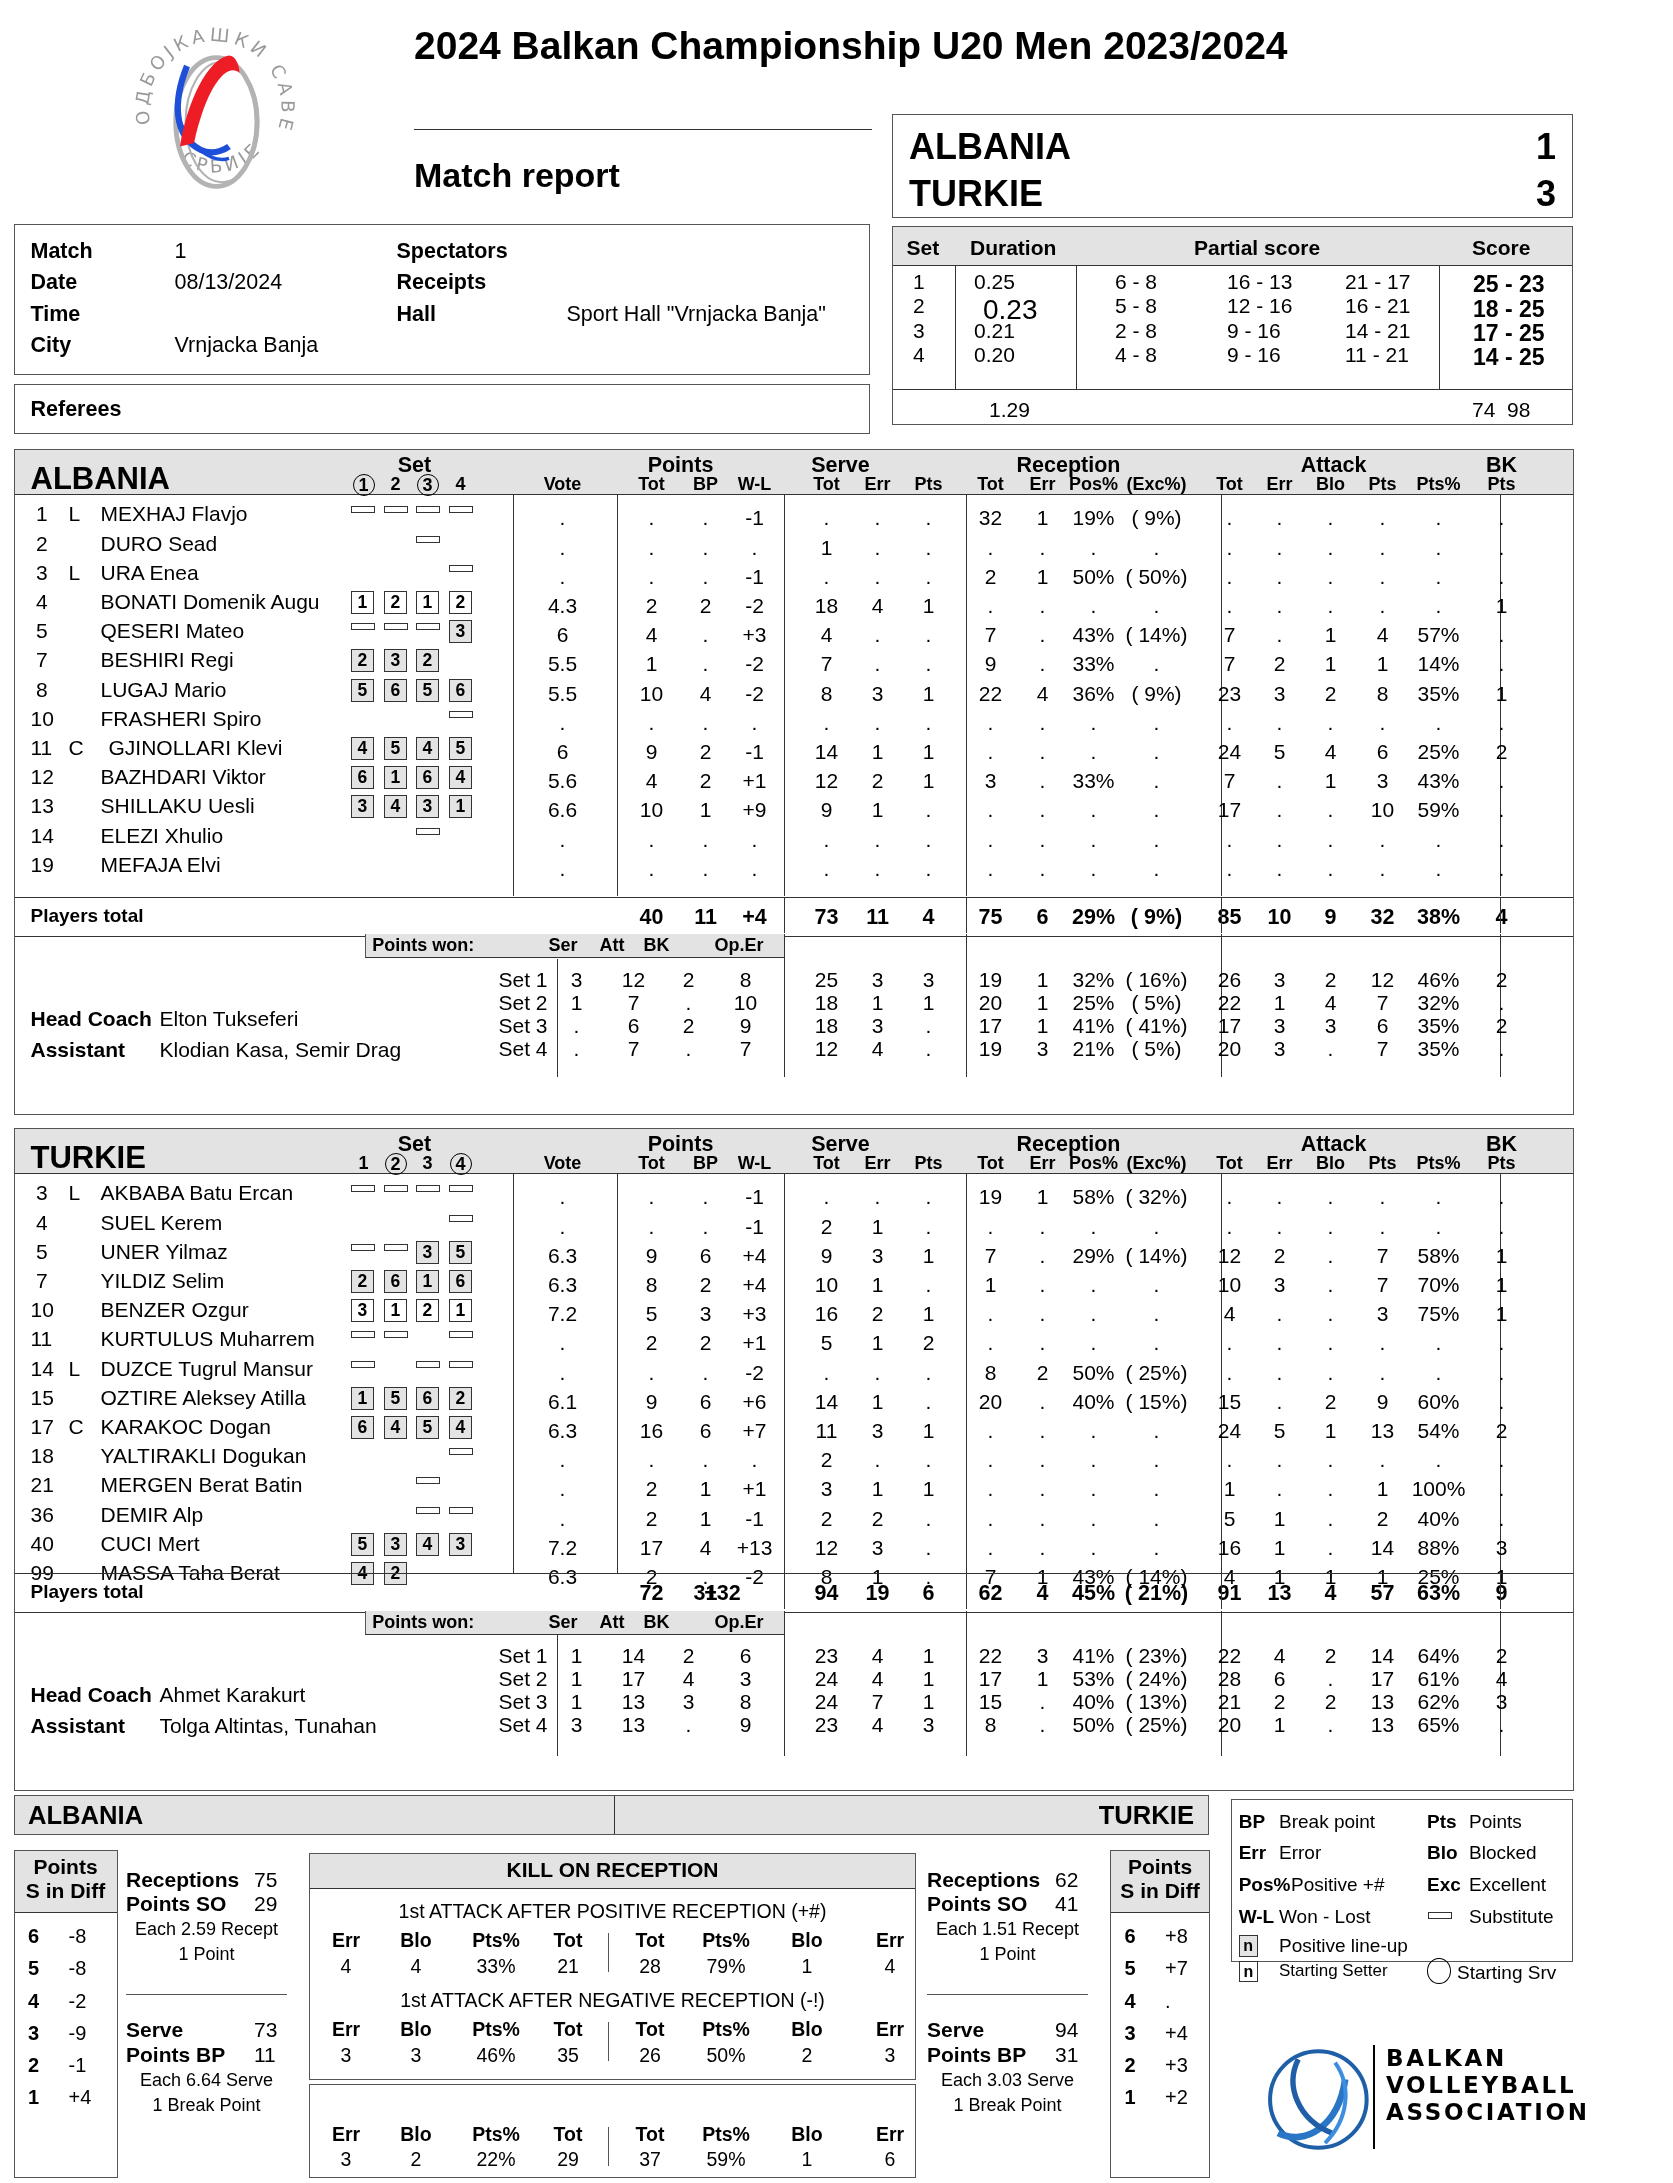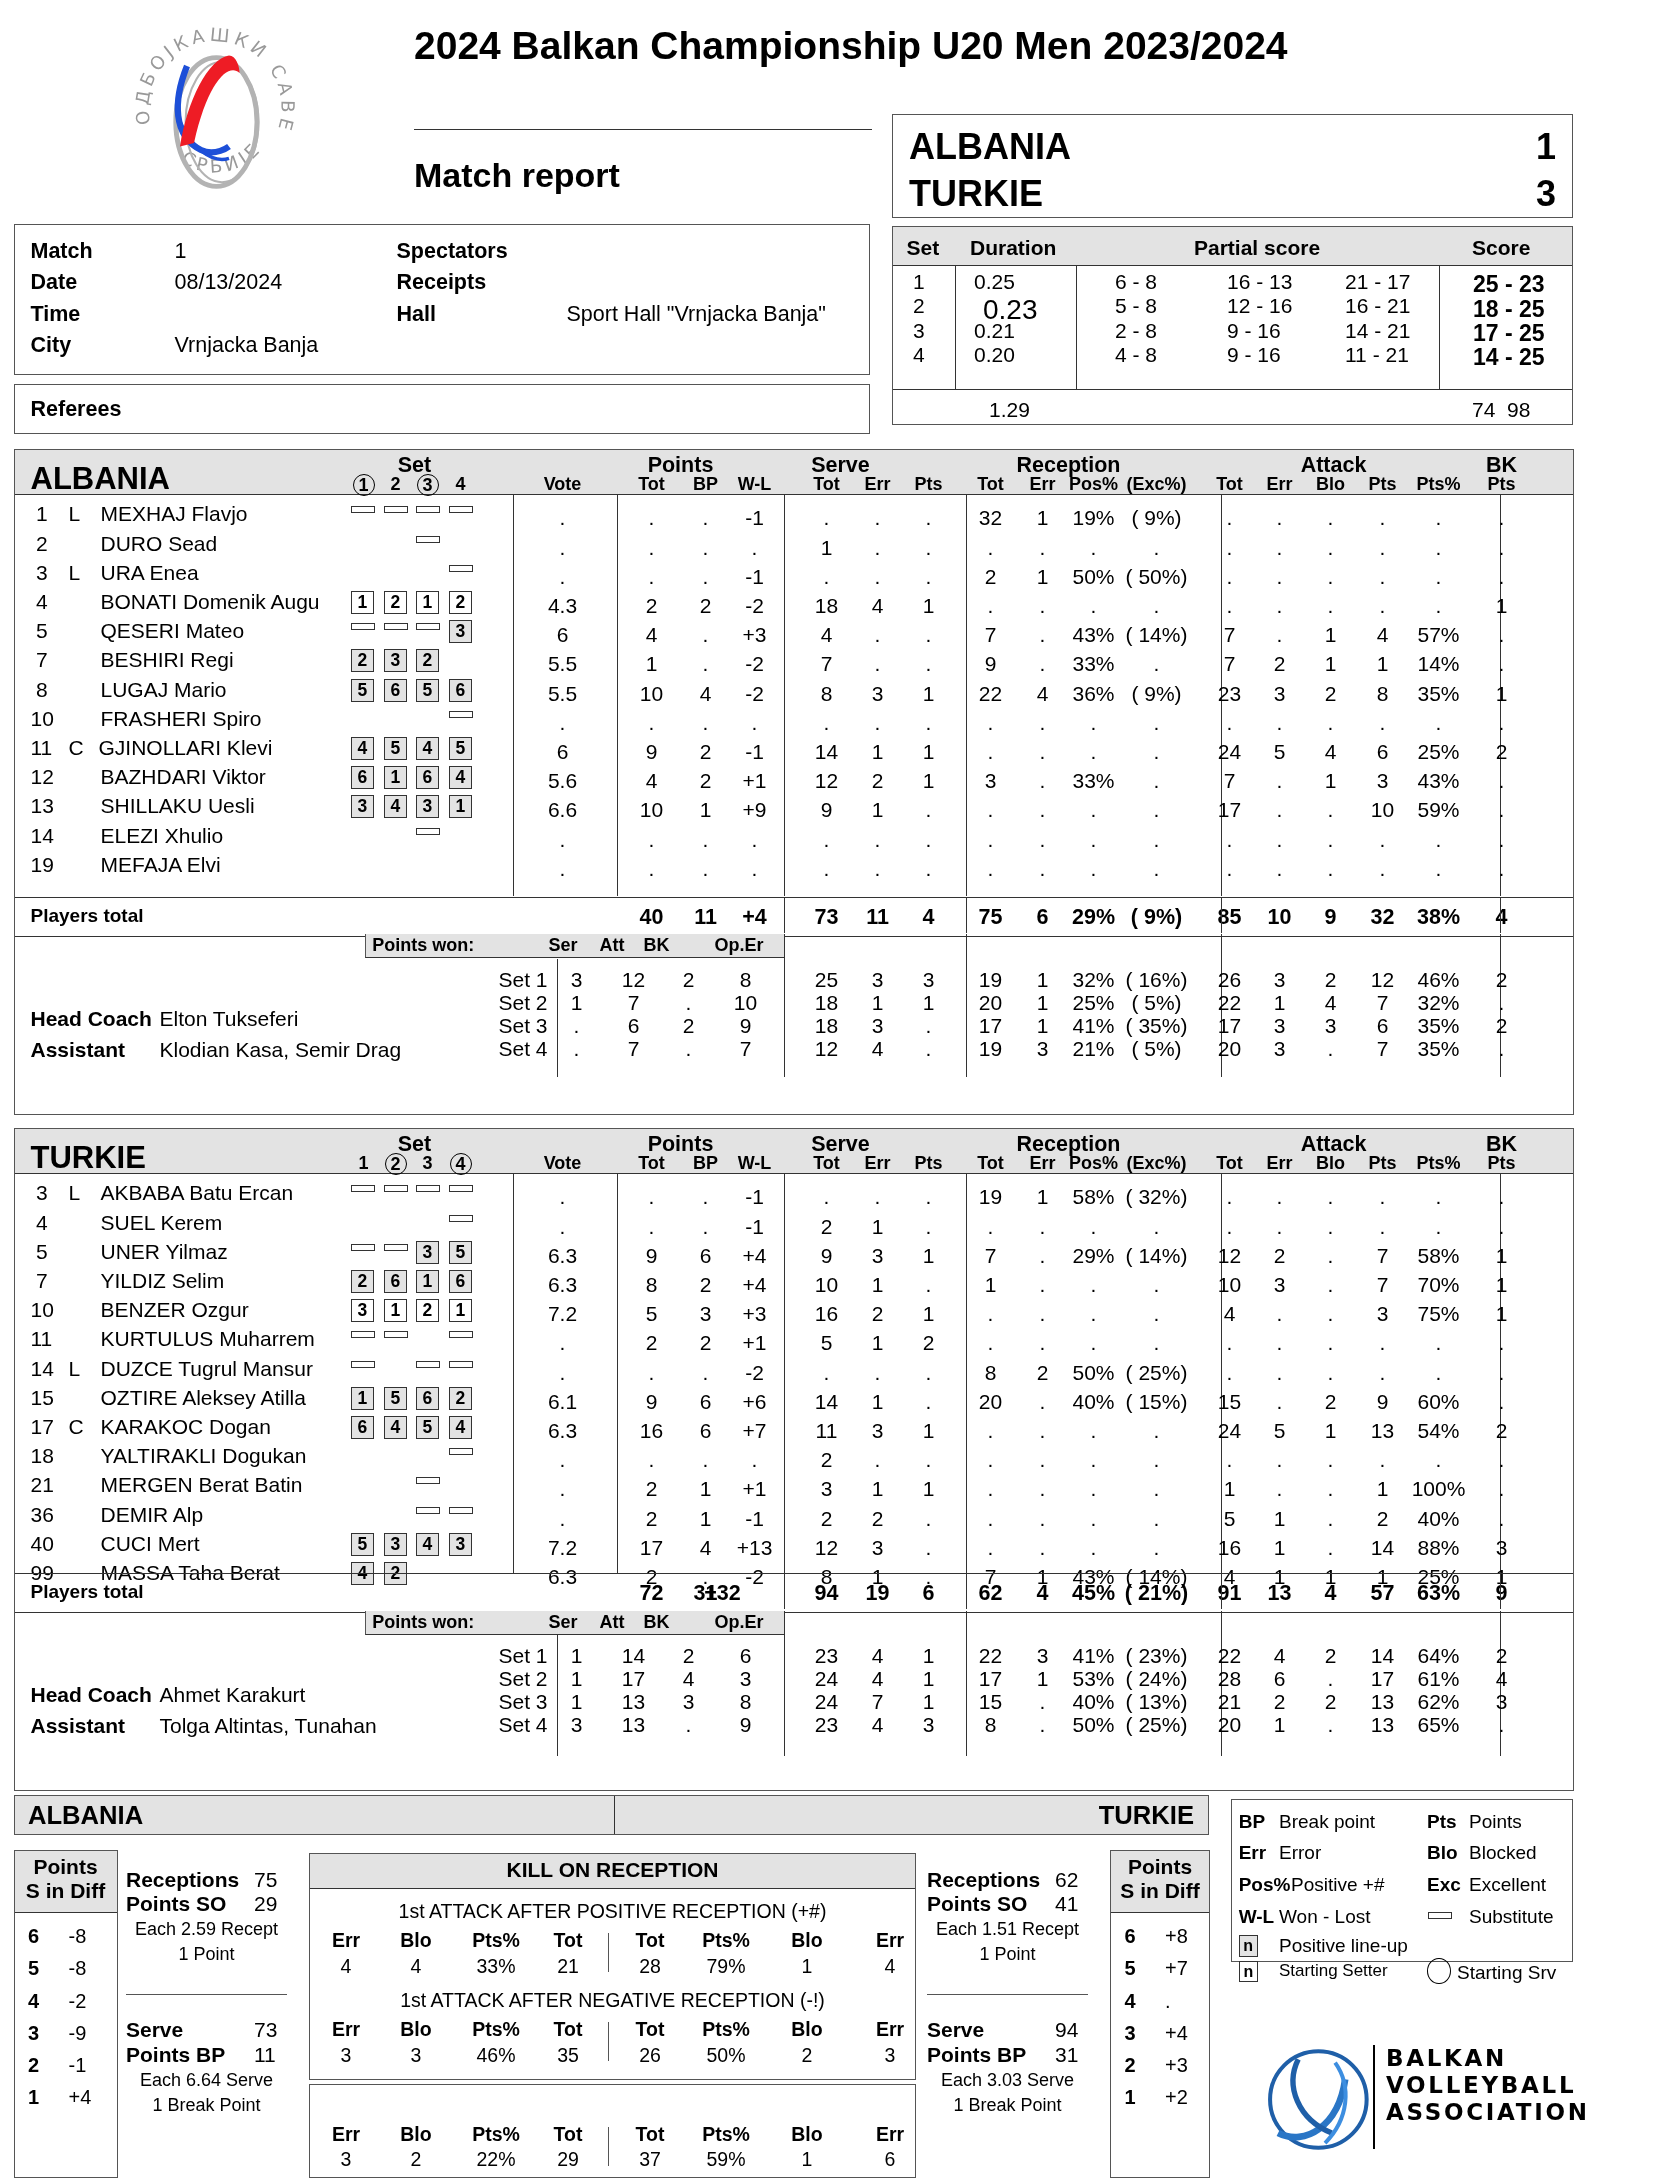--- a/index.html
+++ b/index.html
@@ -374,21 +374,21 @@
       <span class="c" style="left:1215px;top:4px">.</span>
       <span class="c" style="left:1265px;top:4px">.</span>
       <span class="c" style="left:1316px;top:4px">.</span>
       <span class="c" style="left:1368px;top:4px">.</span>
       <span class="c" style="left:1424px;top:4px">.</span>
       <span class="c" style="left:1487px;top:4px">.</span>
     </div>
     <div class="prow" style="top:286px">
       <span style="left:16px">11</span>
       <span style="left:54px">C</span>
-      <span style="left:84px">GJINOLLARI Klevi</span>
+      <span style="left:94px">GJINOLLARI Klevi</span>
       <div class="lu st" style="left:336px;top:1.3px">4</div>
       <div class="lu st" style="left:369px;top:1.3px">5</div>
       <div class="lu st" style="left:401px;top:1.3px">4</div>
       <div class="lu st" style="left:434px;top:1.3px">5</div>
       <span class="c" style="left:548px;top:4px">6</span>
       <span class="c" style="left:637px;top:4px">9</span>
       <span class="c" style="left:691px;top:4px">2</span>
       <span class="c" style="left:740px;top:4px">-1</span>
       <span class="c" style="left:812px;top:4px">14</span>
       <span class="c" style="left:863px;top:4px">1</span>
@@ -581,21 +581,21 @@
       <span class="c" style="left:562px">.</span>
       <span class="c" style="left:619px">6</span>
       <span class="c" style="left:674px">2</span>
       <span class="c" style="left:731px">9</span>
       <span class="c" style="left:812px">18</span>
       <span class="c" style="left:863px">3</span>
       <span class="c" style="left:914px">.</span>
       <span class="c" style="left:976px">17</span>
       <span class="c" style="left:1028px">1</span>
       <span class="c" style="left:1079px">41%</span>
-      <span class="c" style="left:1142px">( 35%)</span>
+      <span class="c" style="left:1142px">( 41%)</span>
       <span class="c" style="left:1215px">17</span>
       <span class="c" style="left:1265px">3</span>
       <span class="c" style="left:1316px">3</span>
       <span class="c" style="left:1368px">6</span>
       <span class="c" style="left:1424px">35%</span>
       <span class="c" style="left:1487px">2</span>
     </div>
     <div class="pw" style="left:0;top:587px;width:100%">
       <span style="left:484px">Set 4</span>
       <span class="c" style="left:562px">.</span>

